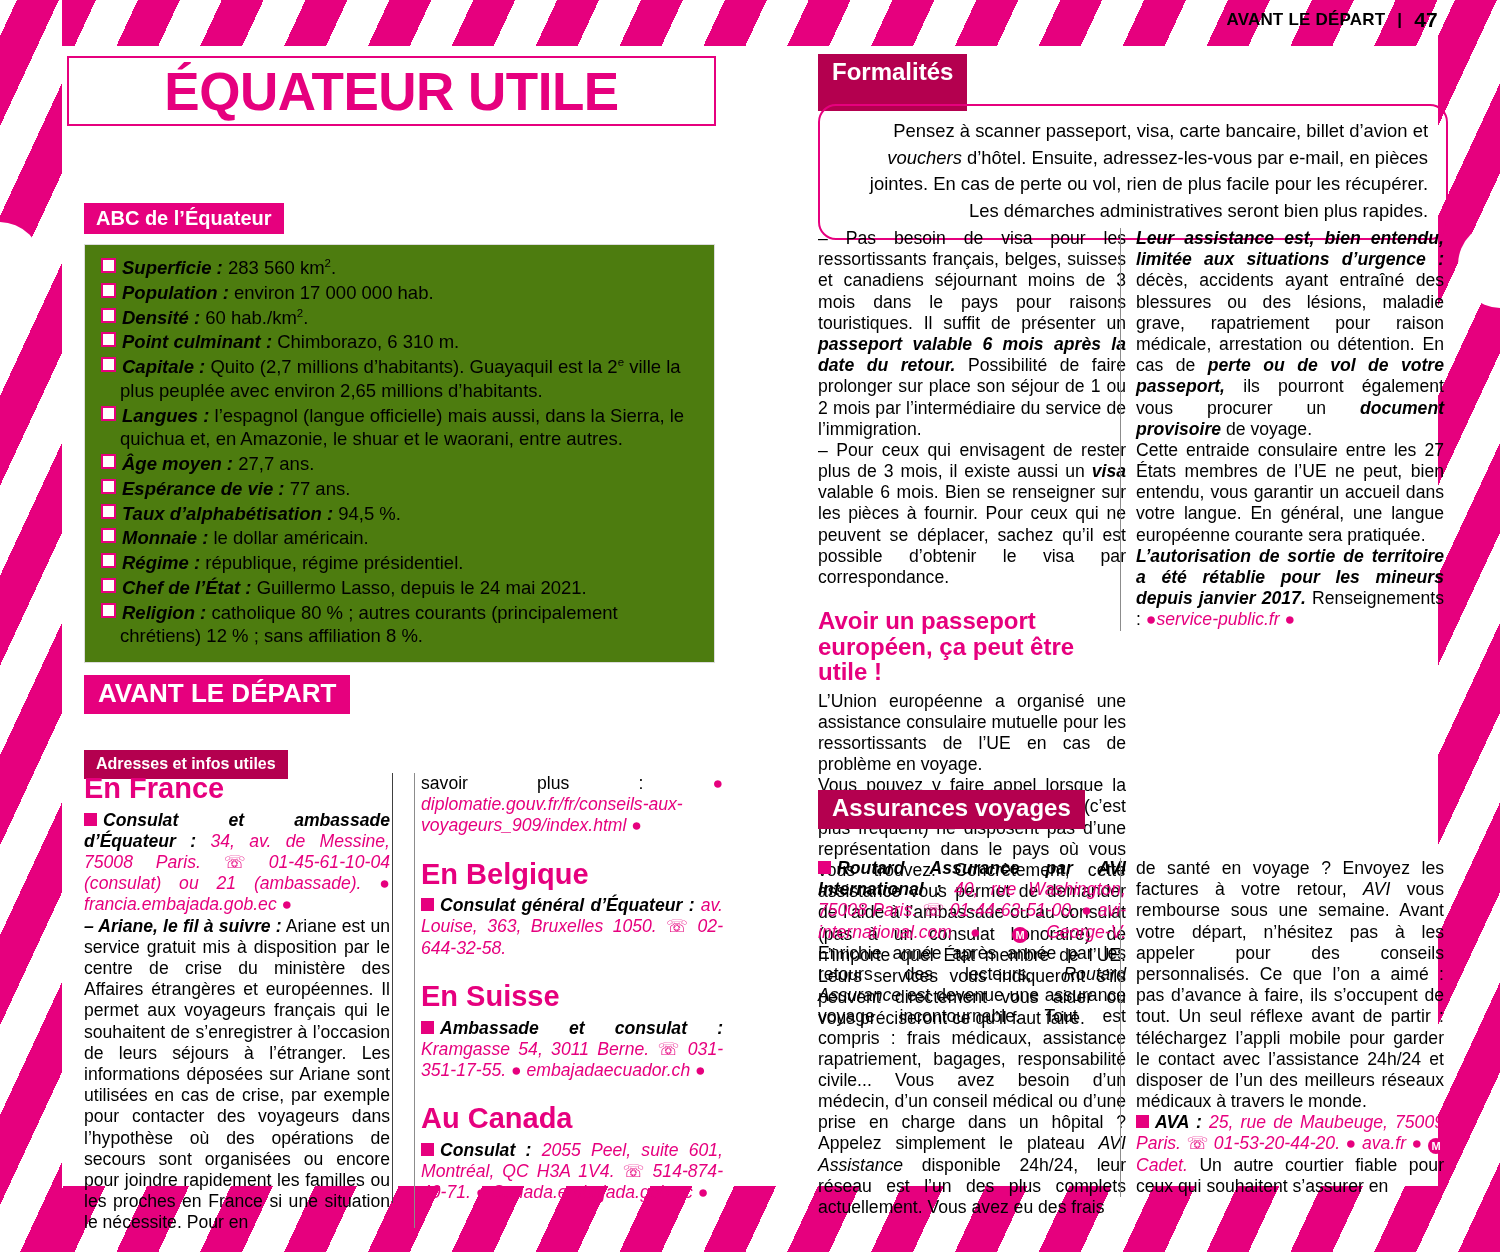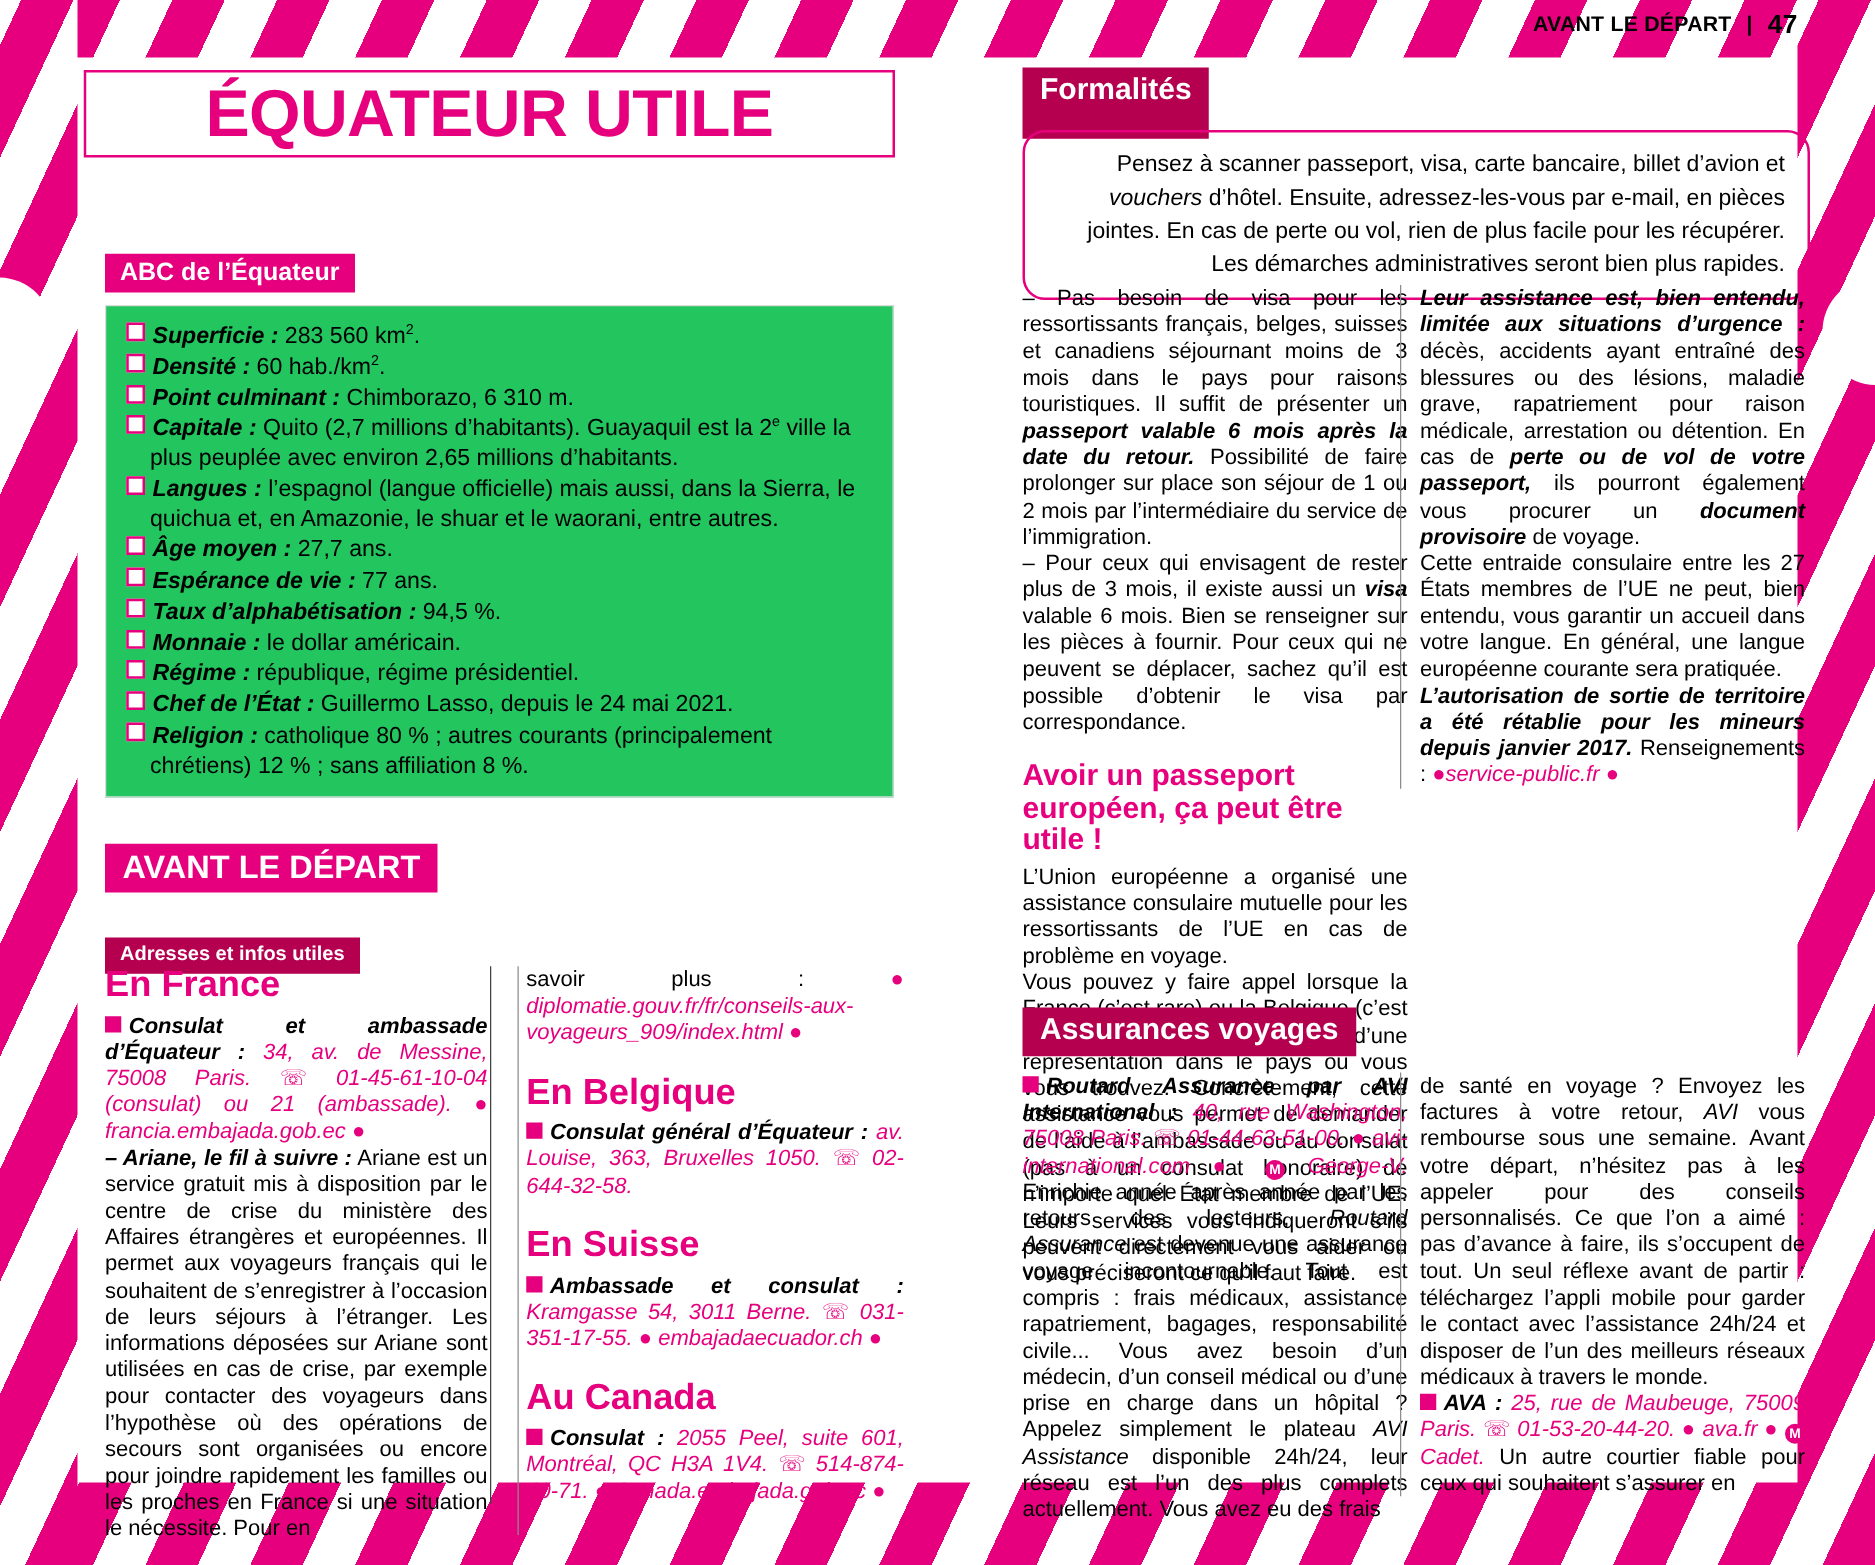--- a/index.html
+++ b/index.html
@@ -71,21 +71,21 @@
   .tag{
     display:inline-block;color:#fff;font-weight:bold;
     padding:4px 12px 5px 12px;line-height:1.12;
   }
   .tag-pink{background:#e6007e;}
   .tag-dark{background:#b4004f;}
 
   #abc-tag{position:absolute;left:22px;top:157px;font-size:20px;}
   #abc-box{
     position:absolute;left:22px;top:198px;width:631px;
-    background:#22c55e;border:1px solid #dcdcdc;
+    background:#4d7c0f;border:1px solid #dcdcdc;
     padding:11px 16px 13px 16px;box-sizing:border-box;
   }
   .abc-item{
     font-size:18.5px;line-height:1.285;color:#000;
     text-indent:-19px;padding-left:19px;margin:0 0 1px 0;
   }
   .abc-item .bullet{
     display:inline-block;width:11px;height:11px;
     border:2px solid #e6007e;background:#fff;
     margin-right:6px;position:relative;top:-1px;
@@ -134,21 +134,21 @@
     padding:12px 18px 14px 18px;box-sizing:border-box;
     font-size:18.4px;line-height:1.44;color:#000;text-align:right;
   }
   #rc1{left:12px;top:182px;width:308px;}
   #rc2{left:330px;top:182px;width:308px;padding-left:0px;}
   #rc2::before{
     content:"";position:absolute;left:-16px;top:0;bottom:0;width:1px;
     background:#8c8c8c;
   }
 
-  #assur-tag{position:absolute;left:12px;top:760px;font-size:24px;padding:5px 14px 7px 14px;}
+  #assur-tag{position:absolute;left:12px;top:744px;font-size:24px;padding:5px 14px 7px 14px;}
   #rc3{left:12px;top:812px;width:308px;}
   #rc4{left:330px;top:812px;width:308px;}
   #rc4::before{
     content:"";position:absolute;left:-16px;top:0;bottom:0;width:1px;
     background:#8c8c8c;
   }
   .sep-line{position:absolute;background:#8c8c8c;width:1px;}
   #lsep{left:352px;top:727px;height:455px;}
 </style>
 </head>
@@ -175,20 +175,23 @@
       <span class="t">ÉQUATEUR UTILE</span>
     </div>
 
     <div class="tag tag-pink" id="abc-tag">ABC de l’Équateur</div>
 
     <div id="abc-box">
       <div class="abc-item">
         <span class="bullet"></span><b>Superficie :</b> 283 560 km<sup>2</sup>.
       </div>
       <div class="abc-item">
+        <span class="bullet"></span><b>Population :</b> <span>environ 17 000 000 hab.</span>
+      </div>
+      <div class="abc-item">
         <span class="bullet"></span><b>Densité :</b> 60 hab./km<sup>2</sup>.
       </div>
       <div class="abc-item">
         <span class="bullet"></span><b>Point culminant :</b> <span>Chimborazo, 6 310 m.</span>
       </div>
       <div class="abc-item">
         <span class="bullet"></span><b>Capitale :</b> Quito (2,7 millions d’habitants). Guayaquil est la 2<sup>e</sup> ville la plus peuplée avec environ 2,65 millions d’habitants.
       </div>
       <div class="abc-item">
         <span class="bullet"></span><b>Langues :</b> <span>l’espagnol (langue officielle) mais aussi, dans la Sierra, le quichua et, en Amazonie, le shuar et le waorani, entre autres.</span>

